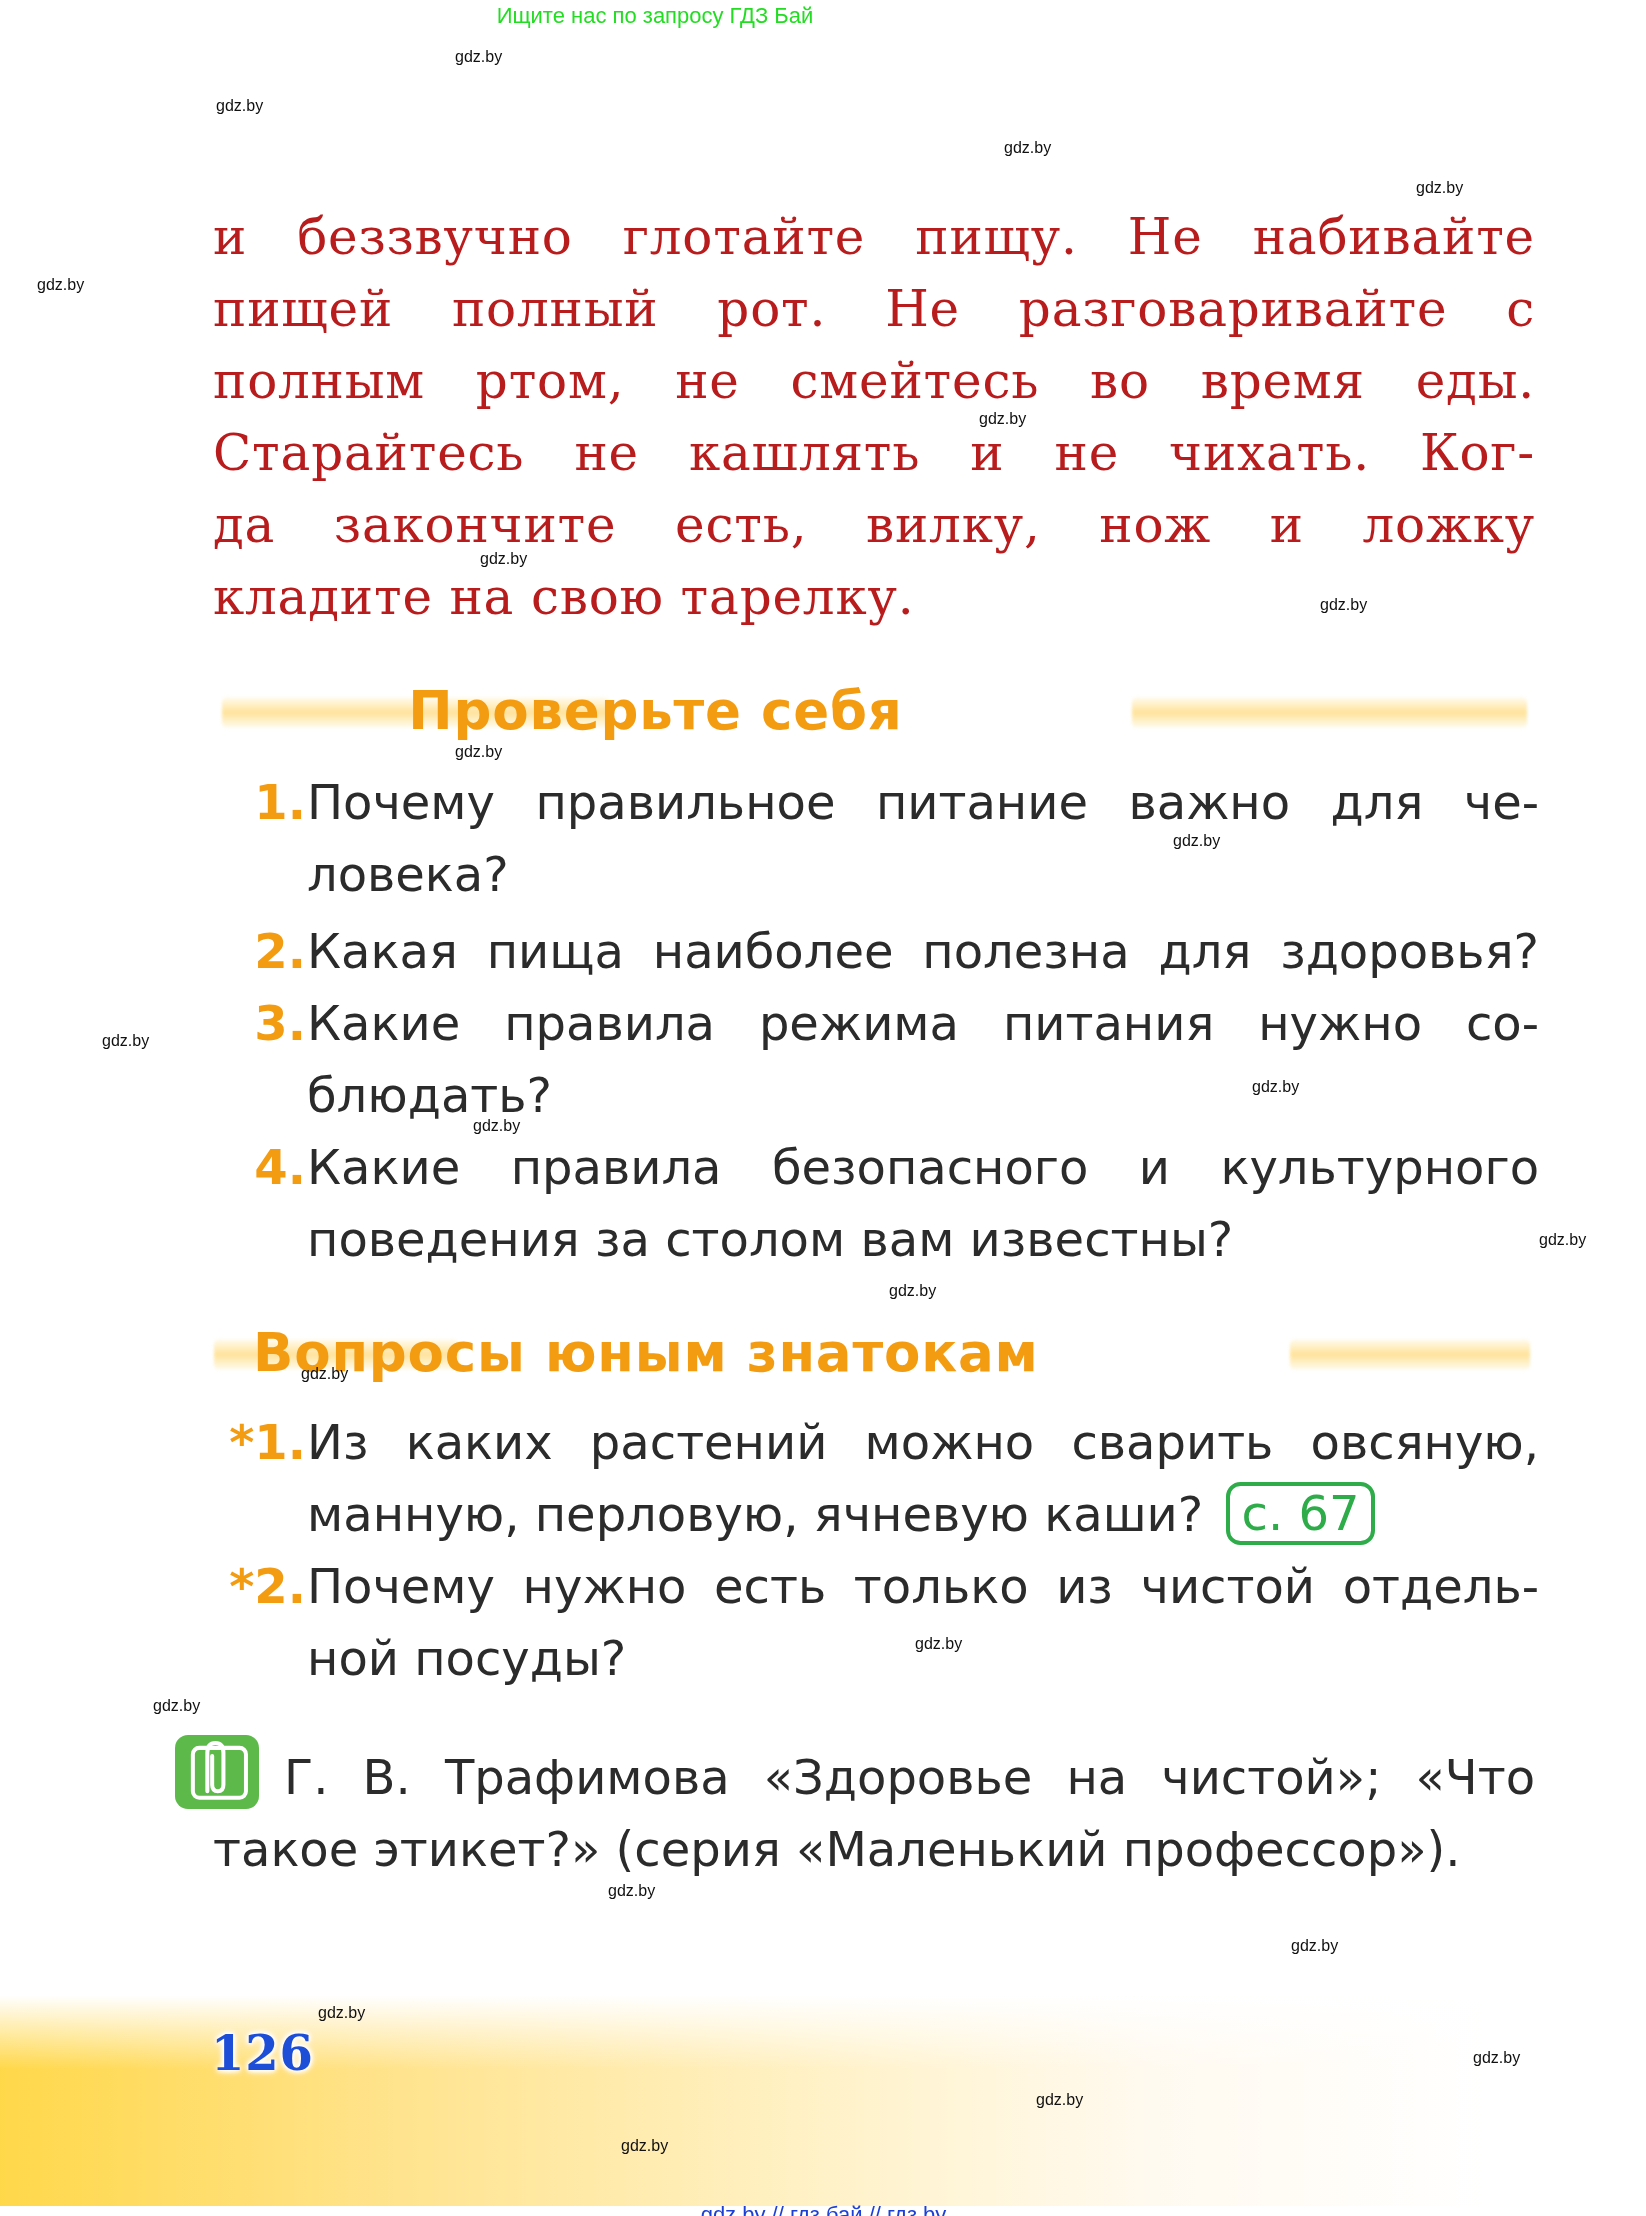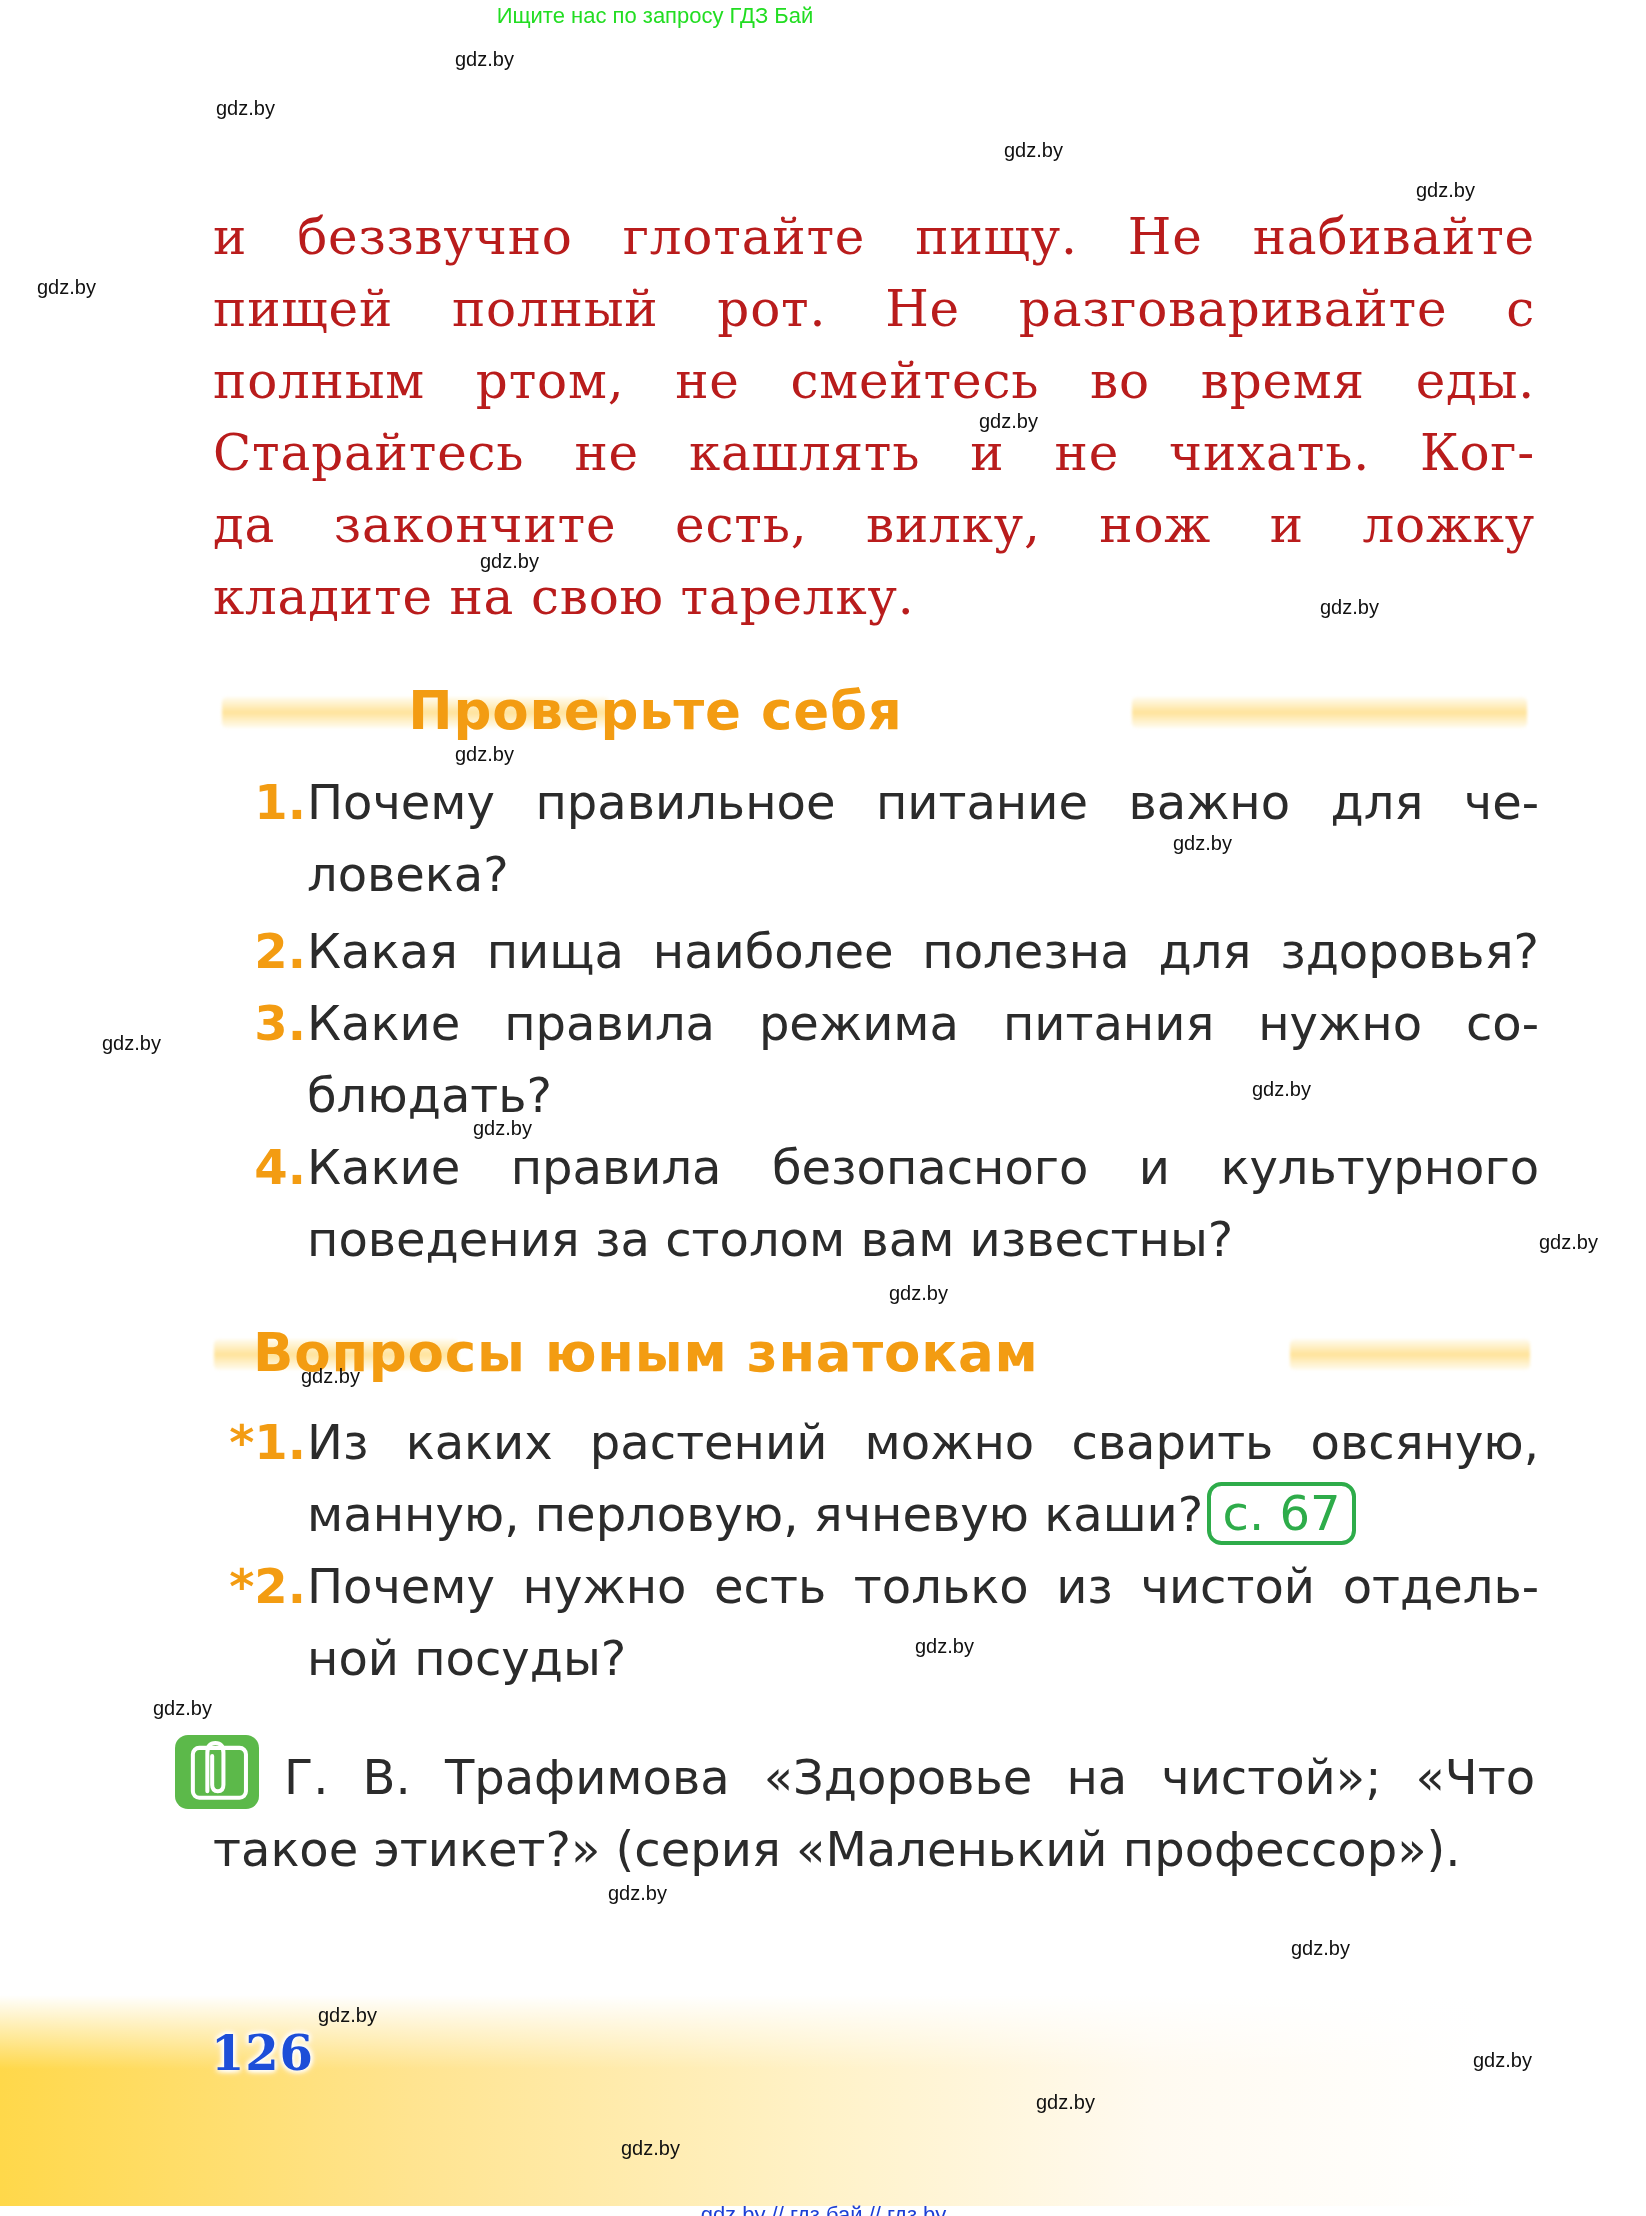--- a/index.html
+++ b/index.html
@@ -1,32 +1,32 @@
 <!DOCTYPE html>
 <html style="font-size:13px"><head>
 <meta charset="utf-8">
 <style>
   html, body { margin:0; padding:0; background:#ffffff; }
   body { width:1647px; height:2216px; position:relative; overflow:hidden; font-family:"DejaVu Sans", sans-serif; color:#2b2b2b; }
   .abs { position:absolute; }
   .banner-top { top:3.2px; left:0; width:1310px; text-align:center; font-family:"Liberation Sans", sans-serif; font-size:22px; color:#22dd22; }
-  .wm { font-family:"Liberation Sans", sans-serif; font-size:20px; color:#111; white-space:nowrap; z-index:5; }
+  .wm { font-family:"Liberation Sans", sans-serif; font-size:16px; color:#111; white-space:nowrap; z-index:5; }
   .serif-block { left:213px; top:201px; width:1322px; font-family:"DejaVu Serif", serif; font-size:50px; line-height:72px; color:#b91c1c; letter-spacing:0.8px; }
   .serif-line { display:block; text-align:justify; text-align-last:justify; white-space:nowrap; height:72px; }
   .serif-line.last { text-align-last:left; }
   .sec-head { left:0; width:1311px; height:73px; }
   .band { position:absolute; height:31px; background:linear-gradient(to bottom, rgba(255,232,160,0.15), #ffe39a 50%, rgba(255,232,160,0.15)); border-radius:4.8px; filter:blur(1.6px); }
   .sec-title { position:absolute; top:0; left:0; width:100%; text-align:center; font-family:"DejaVu Sans", sans-serif; font-weight:bold; font-size:53px; color:#f39c12; line-height:73px; letter-spacing:0.8px; }
   .q-list { left:201px; width:1338px; }
   .q { position:relative; font-family:"DejaVu Sans", sans-serif; font-size:48px; color:#2b2b2b; line-height:72px; }
   .q .num { position:absolute; left:0; top:0; width:105px; text-align:right; color:#f39c12; font-weight:bold; }
   .q .txt { margin-left:106px; display:block; }
   .q .ln { display:block; text-align:justify; text-align-last:justify; white-space:nowrap; }
   .q .ln.left { text-align-last:left; }
-  .badge { display:inline-block; border:4px solid #2eac4a; border-radius:14.5px; color:#2eac4a; padding:0 11.3px; line-height:55px; margin-left:4px; vertical-align:middle; position:relative; top:-4.8px; }
+  .badge { display:inline-block; border:4px solid #2eac4a; border-radius:14.5px; color:#2eac4a; padding:0 11.3px; line-height:55px; margin-left:23px; vertical-align:middle; position:relative; top:-4.8px; }
   .book-icon { left:175px; top:1735px; width:84px; height:74px; background:#5cb94a; border-radius:13px; }
   .book-text { left:213px; top:1741px; width:1322px; font-family:"DejaVu Sans", sans-serif; font-size:48px; line-height:72px; color:#2b2b2b; }
   .book-text .ln { display:block; white-space:nowrap; }
   .book-text .ln1 { padding-left:71px; text-align:justify; text-align-last:justify; }
   .footer-band { left:0; top:1995px; width:1647px; height:211px; background:linear-gradient(to right, #ffd84a 0%, #ffe490 25%, #fff2c8 50%, #fffaf0 70%, rgba(255,255,255,0) 90%); }
   .footer-band::before { content:""; position:absolute; inset:0; background:linear-gradient(to bottom, rgba(255,255,255,1) 0%, rgba(255,255,255,0) 35%); }
   .page-num { left:211px; top:2025px; font-family:"DejaVu Serif", serif; font-weight:bold; font-size:48px; color:#1d4ed8; text-shadow:0 0 4.8px #fff, 0 0 4.8px #fff, 0 0 6.4px #fff, 0 0 8px #fff; letter-spacing:0.8px; }
   .links { left:0; top:2204px; width:1647px; text-align:center; font-family:"Liberation Sans", sans-serif; font-size:22px; color:#1c3fd6; line-height:1; }
 </style>
 </head>

